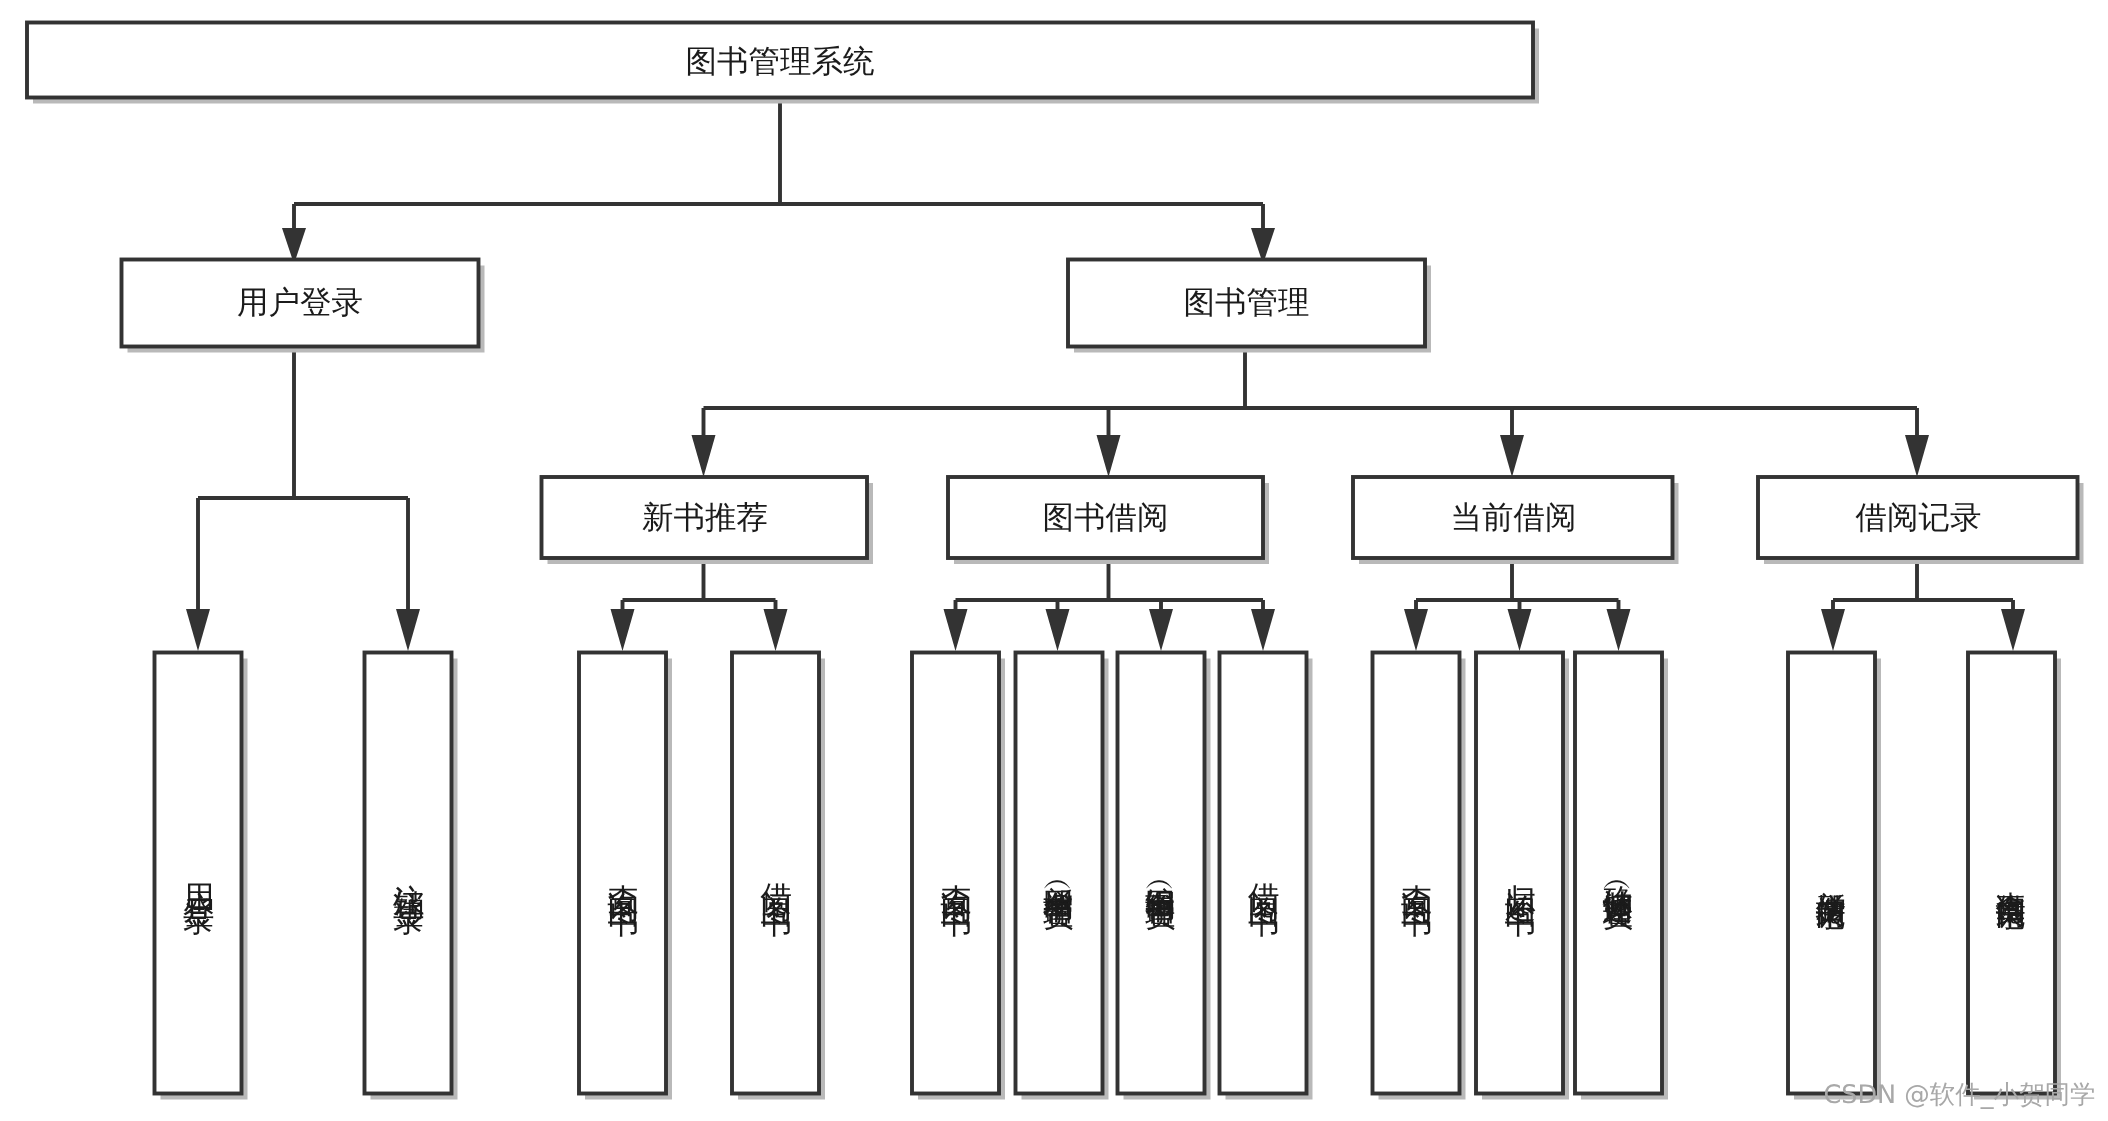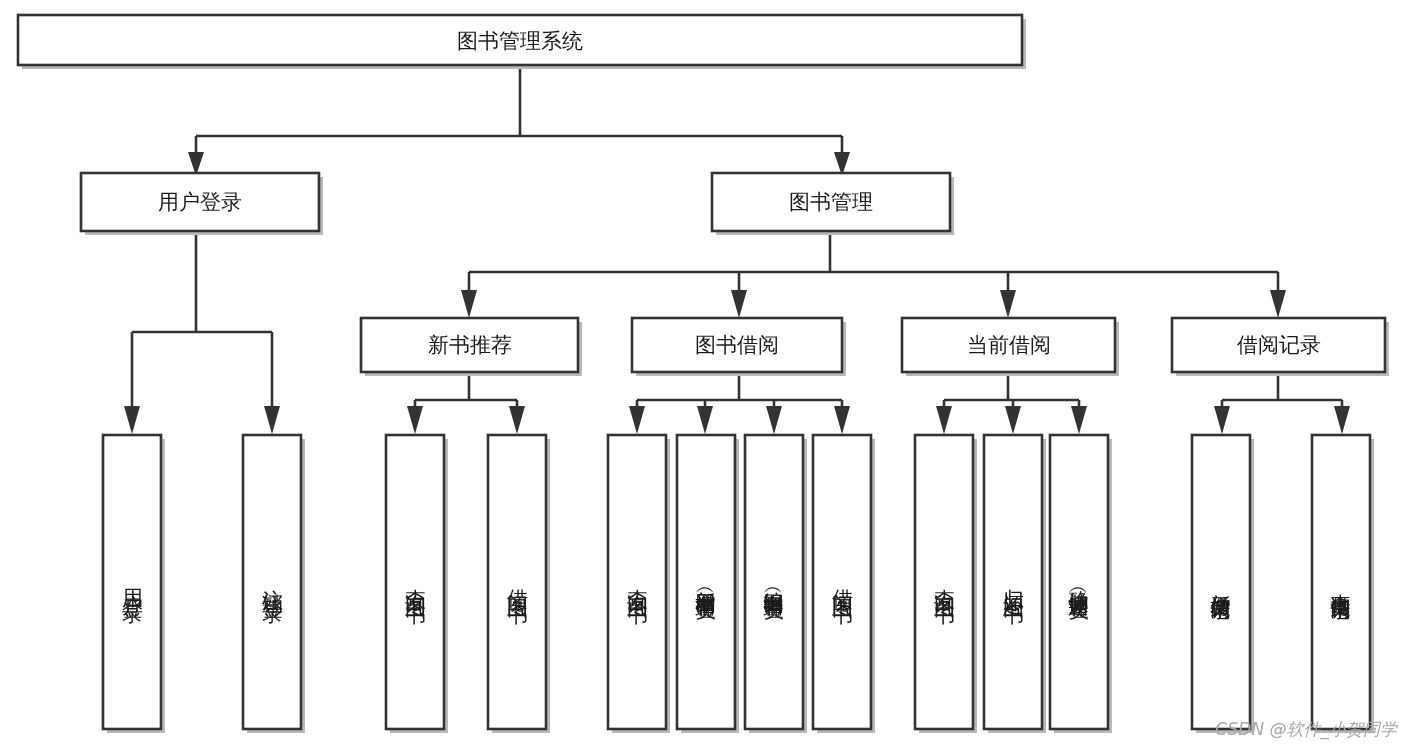--- a/index.html
+++ b/index.html
@@ -72,21 +72,20 @@
     font-size: 20px;
   }
   .watermark {
     position: absolute;
     right: 8px;
     bottom: 6px;
     font-family: "DejaVu Sans", "Liberation Sans", sans-serif;
     font-size: 17px;
     color: #a8a8a8;
     white-space: nowrap;
-    font-style: italic;
   }
 </style>
 </head>
 <body>
 
 <div id="diagram-root">
 
   <svg id="tree" viewBox="0 0 1405 747">
 
     <g>

